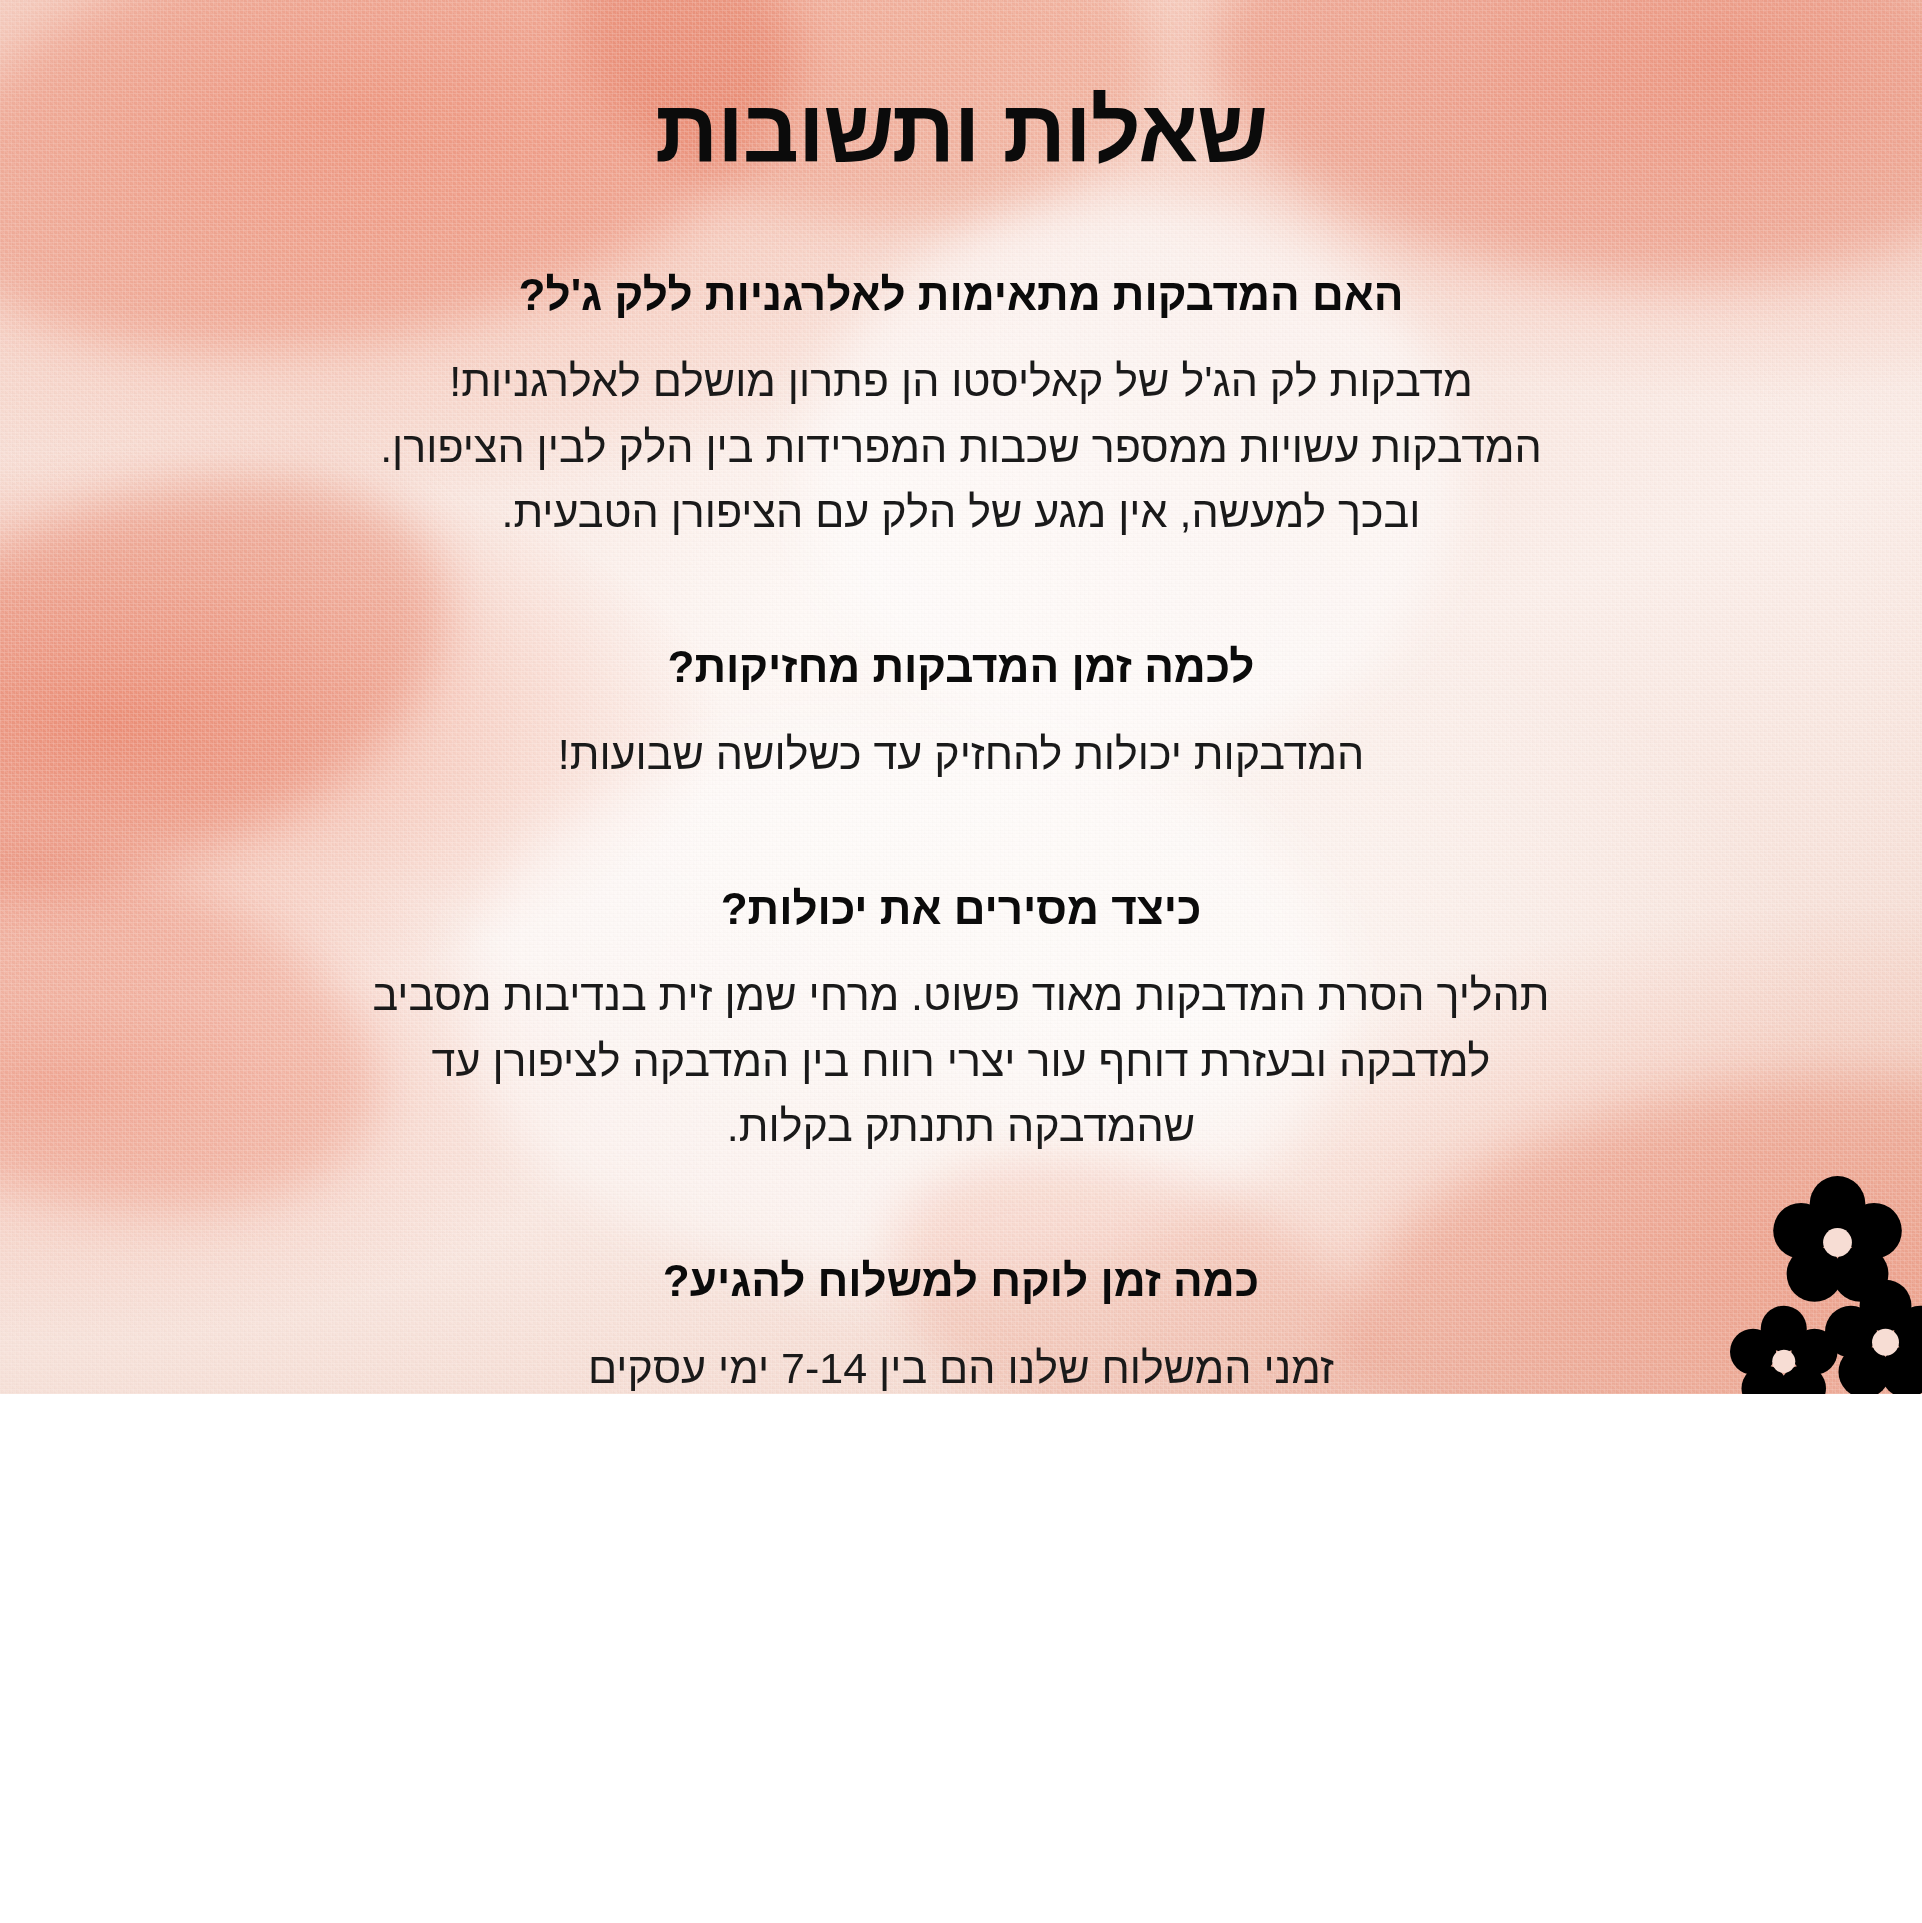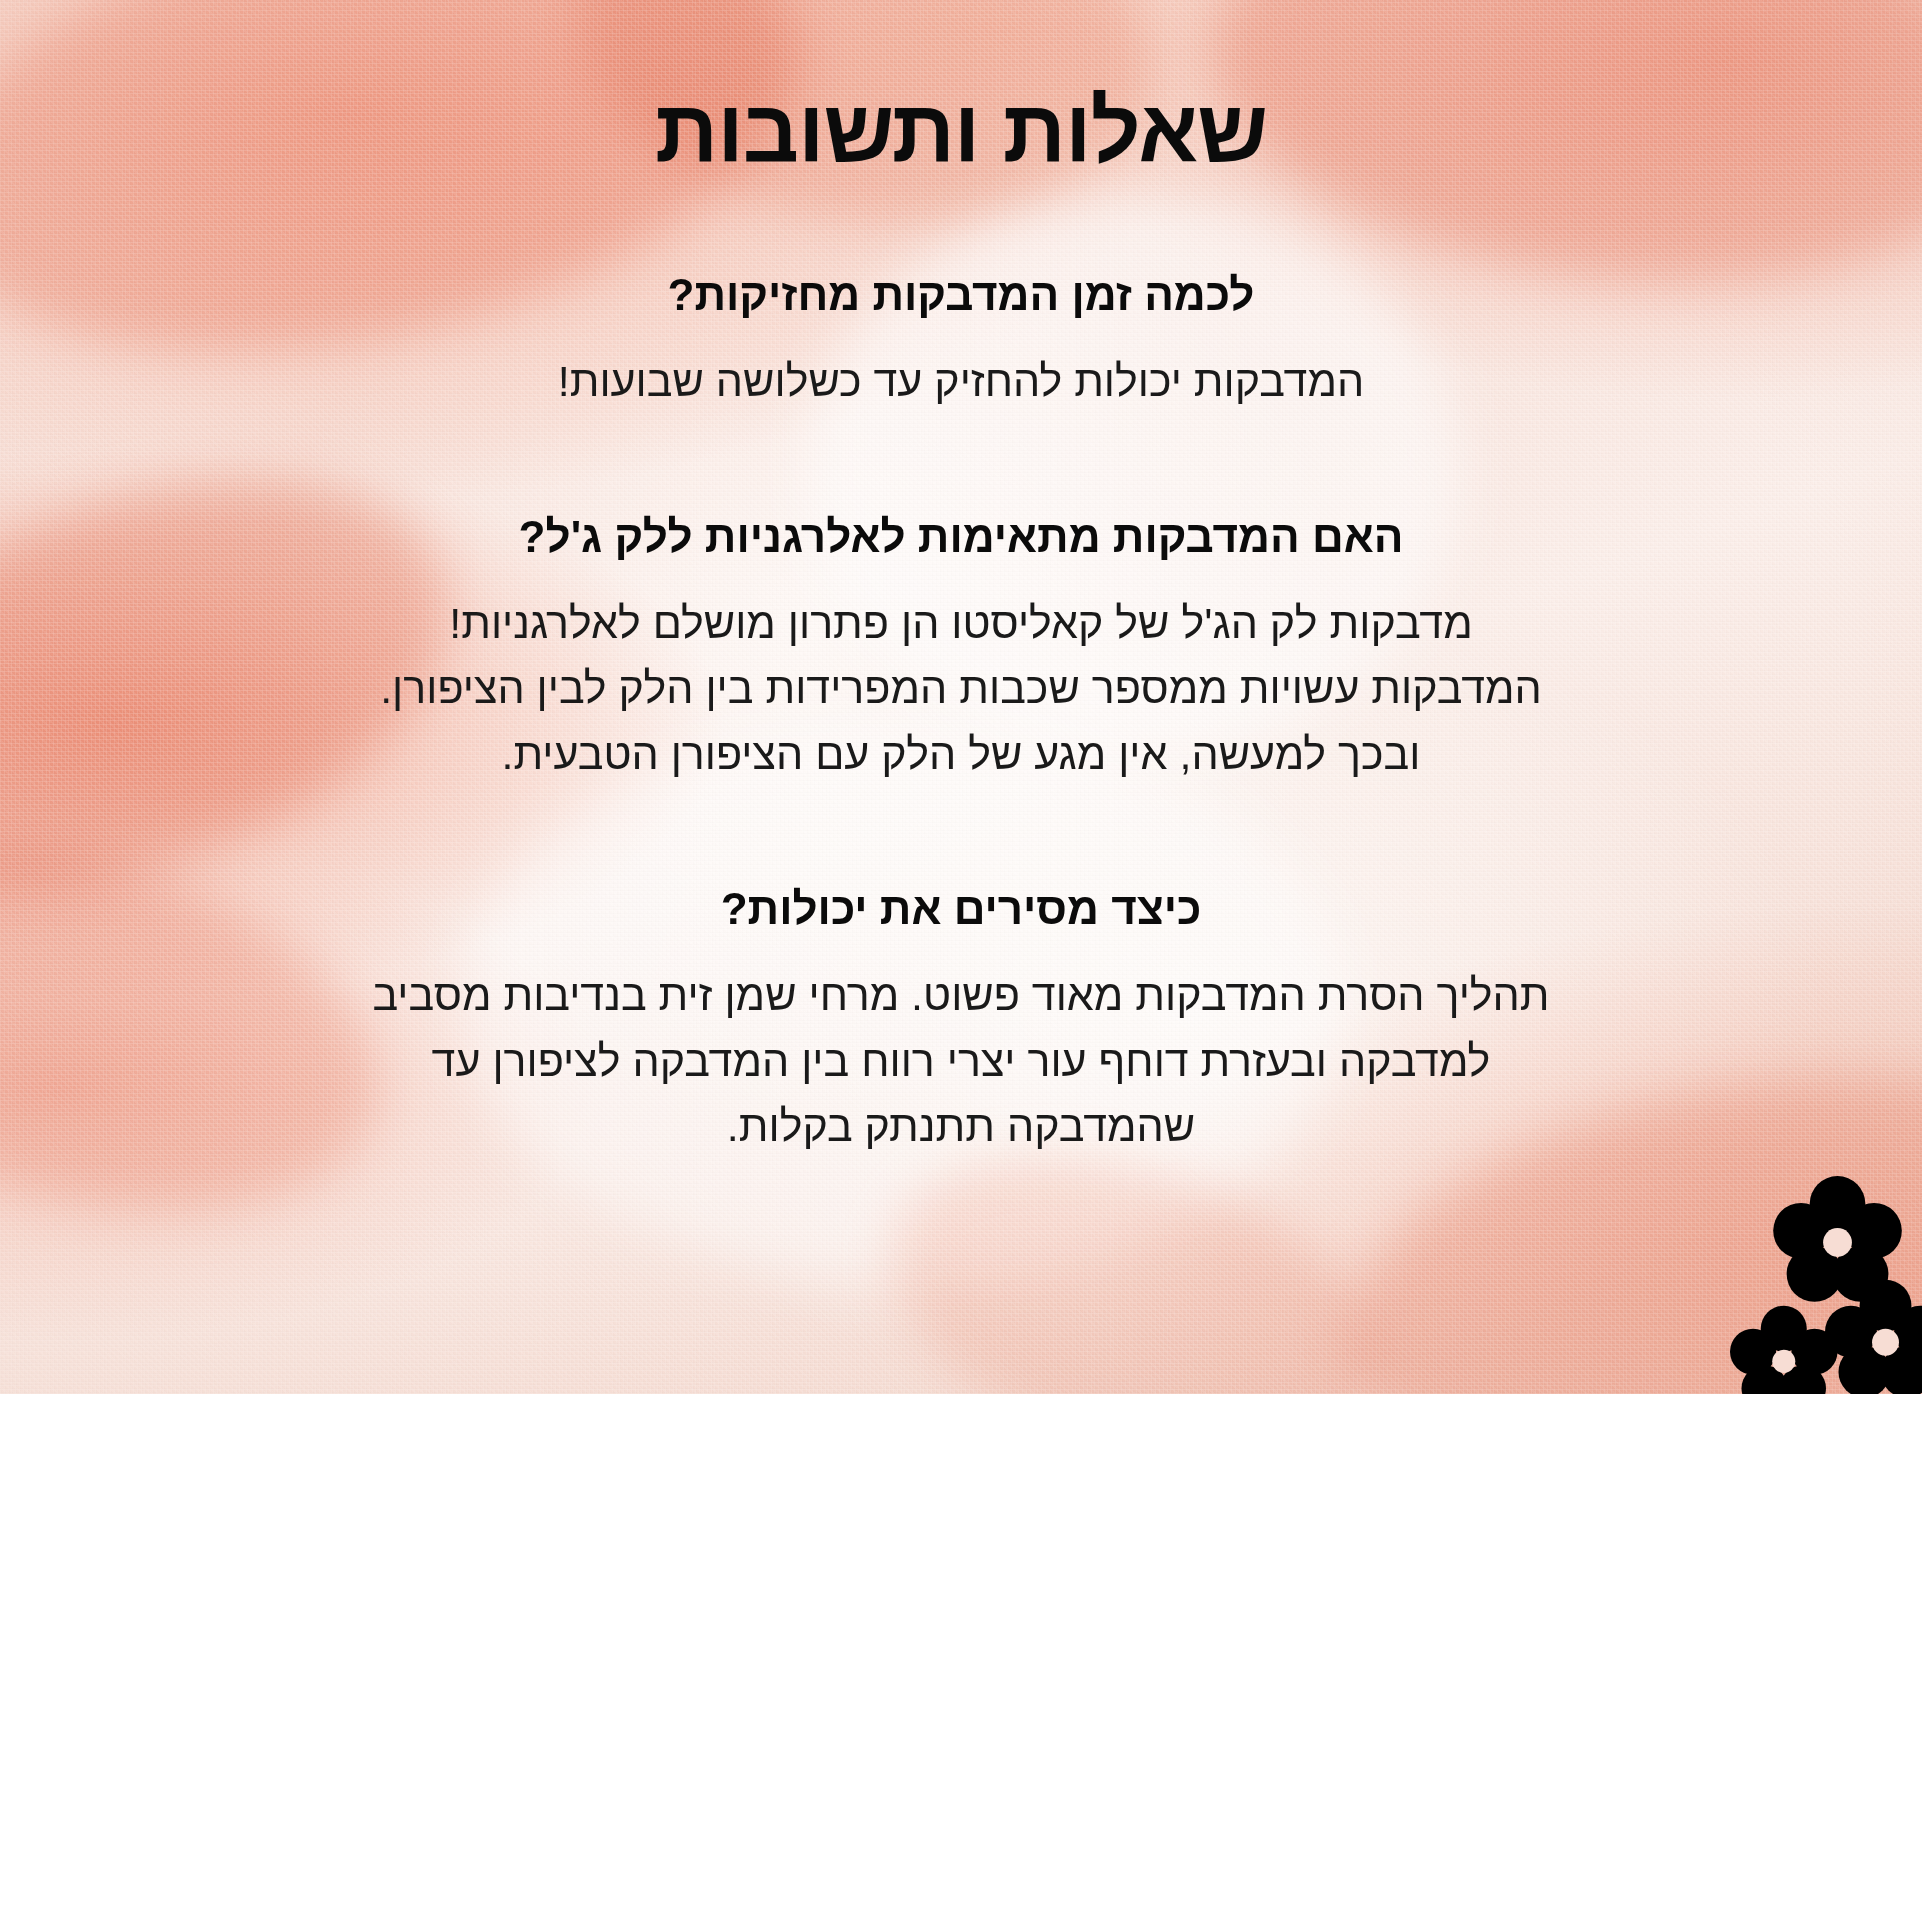--- a/index.html
+++ b/index.html
@@ -141,38 +141,43 @@
   <div class="bg-grain"></div>
   <div class="bg-vignette"></div>
 
   <div class="content">
 
     <h1 class="poster-title">שאלות ותשובות</h1>
 
     <div class="faq-list">
 
       <div class="faq-item">
-        <h2 class="faq-q">לכמה זמן המדבקות מחזיקות?</h2>
-        <p class="faq-a">המדבקות יכולות להחזיק עד כשלושה שבועות!</p>
-      </div>
-
-      <div class="faq-item">
         <h2 class="faq-q">האם המדבקות מתאימות לאלרגניות ללק ג'ל?</h2>
         <p class="faq-a">מדבקות לק הג'ל של קאליסטו הן פתרון מושלם לאלרגניות!
 המדבקות עשויות ממספר שכבות המפרידות בין הלק לבין הציפורן.
 ובכך למעשה, אין מגע של הלק עם הציפורן הטבעית.</p>
       </div>
 
       <div class="faq-item">
+        <h2 class="faq-q">לכמה זמן המדבקות מחזיקות?</h2>
+        <p class="faq-a">המדבקות יכולות להחזיק עד כשלושה שבועות!</p>
+      </div>
+
+      <div class="faq-item">
         <h2 class="faq-q">כיצד מסירים את יכולות?</h2>
         <p class="faq-a">תהליך הסרת המדבקות מאוד פשוט. מרחי שמן זית בנדיבות מסביב
 למדבקה ובעזרת דוחף עור יצרי רווח בין המדבקה לציפורן עד
 שהמדבקה תתנתק בקלות.</p>
       </div>
 
+      <div class="faq-item">
+        <h2 class="faq-q">כמה זמן לוקח למשלוח להגיע?</h2>
+        <p class="faq-a">זמני המשלוח שלנו הם בין 7-14 ימי עסקים
+(ניתן לבחור במשלוח לנקודת איסוף או עד הבית)</p>
+      </div>
 
     </div>
   </div>
 
   <div class="flowers">
     <svg width="288" height="240" viewBox="0 0 300 250" xmlns="http://www.w3.org/2000/svg" aria-hidden="true">
       <g fill="#000000">
 
         <g transform="translate(212,92)">
           <circle cx="0" cy="-40" r="29"></circle>

